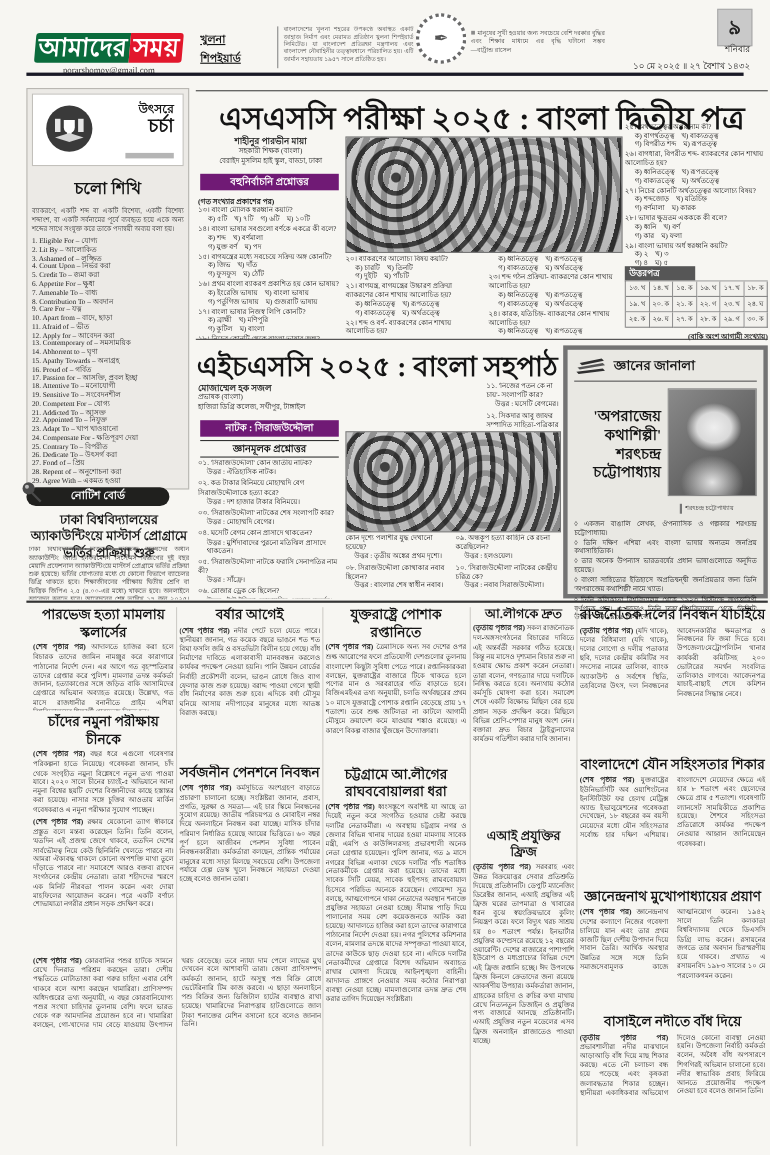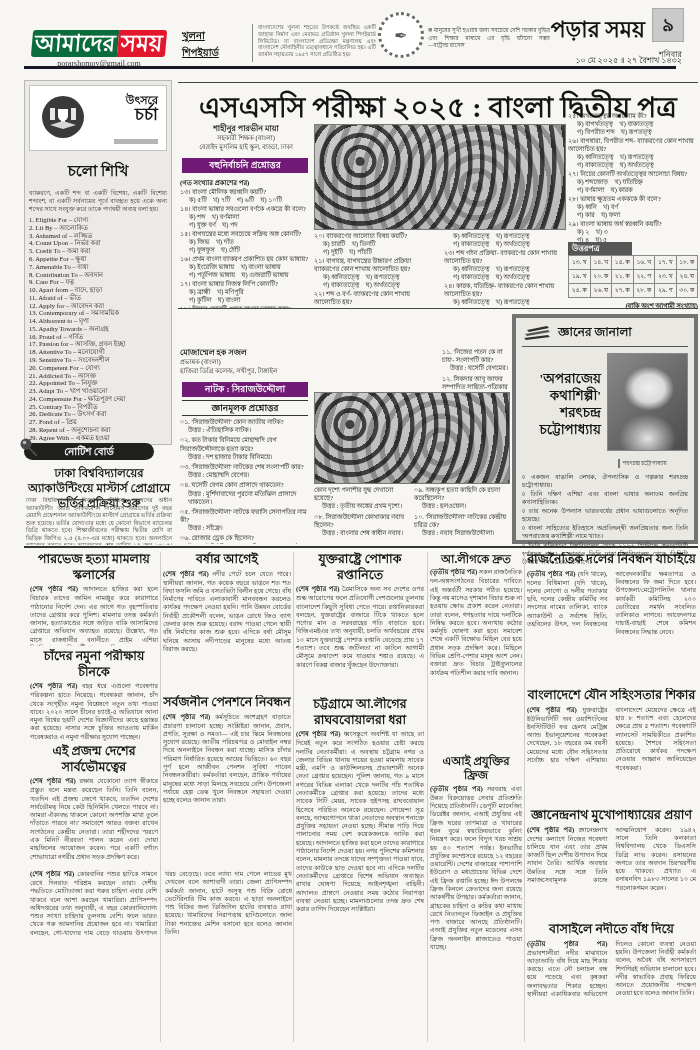--- a/index.html
+++ b/index.html
@@ -12,21 +12,21 @@
   .logo-r{background:#e2172c;border-radius:0 3px 3px 0;}
   .logo-mail{font-size:8px;color:#333;margin-top:2px;}
   .ship{left:182px;top:28px;width:62px;font-size:10px;font-weight:bold;text-align:left;text-decoration:underline;}
   .ship-body{left:252px;top:24px;width:118px;height:38px;font-size:5.4px;line-height:1.25;text-align:justify;border-left:1px solid #888;padding-left:5px;color:#444;overflow:hidden;}
   .gear{left:378px;top:12px;width:40px;height:40px;border-radius:50%;border:3px dotted #6a6a6a;background:#fff;display:flex;align-items:center;justify-content:center;font-size:16px;color:#555;}
   .quote{left:428px;top:26px;width:122px;font-size:5.6px;line-height:1.3;color:#3a3a3a;text-align:justify;}
   .qmark{color:#8a8a8a;font-size:7px;}
   .qauthor{white-space:nowrap;}
   .ptitle{left:545px;top:12px;width:100px;font-size:22px;font-weight:bold;text-align:right;}
   .pnum{left:652px;top:8px;width:30px;height:32px;background:#c9c9c9;border:1px solid #aaa;font-size:18px;font-weight:bold;text-align:center;line-height:32px;color:#222;}
-  .pday{left:540px;top:48px;width:142px;font-size:8px;text-align:right;color:#222;}
+  .pday{left:540px;top:38px;width:142px;font-size:8px;text-align:right;color:#222;}
   .pdate{left:500px;top:54px;width:182px;font-size:8px;text-align:right;color:#222;}
   .mastrule{left:24px;top:66px;width:652px;height:3px;background:#191926;}
   
   .sidebar{left:24px;top:80px;width:148px;height:365px;background:#eceae6;border:1px solid #b9b7b2;padding:4px;box-sizing:border-box;}
   .chorcha-box{background:#fff;border:1px solid #c2c0bb;height:64px;position:relative;}
   .chorcha-icon{position:absolute;left:10px;top:8px;}
   .chorcha-txt{position:absolute;right:8px;top:8px;text-align:right;font-weight:bold;font-size:11px;line-height:1.1;}
   .chorcha-big{font-size:17px;}
   .chorcha-bar{position:absolute;right:8px;bottom:6px;width:44px;height:5px;background:#b5b5b5;}
   .lesson-bn{text-align:center;font-size:15px;font-weight:bold;margin-top:8px;}
@@ -126,21 +126,20 @@
   <div class="abs ship">খুলনা শিপইয়ার্ড</div>
   <div class="abs ship-body">বাংলাদেশের খুলনা শহরের উপকণ্ঠে অবস্থিত একটি জাহাজ নির্মাণ এবং মেরামত প্রতিষ্ঠান খুলনা শিপইয়ার্ড লিমিটেড। যা বাংলাদেশ প্রতিরক্ষা মন্ত্রণালয় এবং বাংলাদেশ নৌবাহিনীর তত্ত্বাবধানে পরিচালিত হয়। এটি জার্মান সহায়তায় ১৯৫৭ সালে প্রতিষ্ঠিত হয়।</div>
   <div class="abs gear">
       <span>✒</span>
     </div>
   <div class="abs quote">
     <span class="qmark">■</span>
     <span>মানুষের সুখী হওয়ার জন্য সবচেয়ে বেশি দরকার বুদ্ধির এবং শিক্ষার মাধ্যমে এর বৃদ্ধি ঘটানো সম্ভব</span>
     <span class="qauthor">—বার্ট্রান্ড রাসেল</span>
   </div>
-  <div class="abs ptitle">পড়ার সময়</div>
   <div class="abs pnum">৯</div>
   <div class="abs pday">শনিবার</div>
   <div class="abs pdate">১০ মে ২০২৫ ॥ ২৭ বৈশাখ ১৪৩২</div>
   <div class="abs mastrule"></div>
 
   <div class="abs sidebar">
     <div class="chorcha-box">
       <svg class="chorcha-icon" width="46" height="46" viewBox="0 0 46 46">
         <circle cx="23" cy="23" r="21" fill="#3a3a3a"></circle>
         <rect x="10" y="14" width="5" height="12" fill="#e8e8e8"></rect>
@@ -334,20 +333,21 @@
         <div>২৬. ঘ</div>
         <div>২৭. ক</div>
         <div>২৮. ক</div>
         <div>২৯. গ</div>
         <div>৩০. ক</div>
       </div>
     <div class="remain">(বাকি অংশ আগামী সংখ্যায়)</div>
   </div>
 
   <div class="abs hrule hsc-rule"></div>
+  <div class="abs hsc-head">এইচএসসি ২০২৫ : বাংলা সহপাঠ</div>
   <div class="abs byline hsc-byline">
     <b>মোজাম্মেল হক সজল</b><br>
     <span>প্রভাষক (বাংলা)</span><br>
     <span>হাজিরা ডিগ্রি কলেজ, সখীপুর, টাঙ্গাইল</span>
   </div>
   <div class="abs gbar hsc-bar1">নাটক : সিরাজউদ্দৌলা</div>
   <div class="abs hsc-bar2">জ্ঞানমূলক প্রশ্নোত্তর</div>
   <div class="abs hsc-qleft">
 
       <div class="qa">
@@ -452,21 +452,20 @@
 
   <div class="abs art a1">
     <h3>পারভেজ হত্যা মামলায় স্কলার্সের</h3>
     <div class="artbody"><b class="contnote">(শেষ পৃষ্ঠার পর)</b> <span>আদালতে হাজির করা হলে বিচারক তাদের জামিন নামঞ্জুর করে কারাগারে পাঠানোর নির্দেশ দেন। এর আগে গত বৃহস্পতিবার তাদের গ্রেপ্তার করে পুলিশ। মামলার তদন্ত কর্মকর্তা জানান, হত্যাকাণ্ডের সঙ্গে জড়িত বাকি আসামিদের গ্রেপ্তারে অভিযান অব্যাহত রয়েছে। উল্লেখ্য, গত মাসে রাজধানীর বনানীতে প্রাইম এশিয়া বিশ্ববিদ্যালয়ের শিক্ষার্থী পারভেজ নিহত হন।</span></div>
   </div>
   <div class="abs art a2">
     <h3>চাঁদের নমুনা পরীক্ষায় চীনকে</h3>
     <div class="artbody"><b class="contnote">(শেষ পৃষ্ঠার পর)</b> <span>বছর ধরে এগুলো গবেষণার পরিকল্পনা হাতে নিয়েছে। গবেষকরা জানান, চাঁদ থেকে সংগৃহীত নমুনা বিশ্লেষণে নতুন তথ্য পাওয়া যাবে। ২০২০ সালে চীনের চ্যাংই-৫ অভিযানে আনা নমুনা বিশ্বের ছয়টি দেশের বিজ্ঞানীদের কাছে হস্তান্তর করা হয়েছে। নাসার সঙ্গে চুক্তির আওতায় মার্কিন গবেষকরাও এ নমুনা পরীক্ষার সুযোগ পাচ্ছেন।</span></div>
   </div>
   <div class="abs art a3">
-    <h3>এই প্রজন্ম দেশের সার্বভৌমত্বের</h3>
     <div class="artbody"><b class="contnote">(শেষ পৃষ্ঠার পর)</b> <span>রক্ষায় যেকোনো ত্যাগ স্বীকারে প্রস্তুত বলে মন্তব্য করেছেন তিনি। তিনি বলেন, 'যতদিন এই প্রজন্ম জেগে থাকবে, ততদিন দেশের সার্বভৌমত্ব নিয়ে কেউ ছিনিমিনি খেলতে পারবে না। আমরা ঐক্যবদ্ধ থাকলে কোনো অপশক্তি মাথা তুলে দাঁড়াতে পারবে না।' সমাবেশে আরও বক্তব্য রাখেন সংগঠনের কেন্দ্রীয় নেতারা। তারা শহীদদের স্মরণে এক মিনিট নীরবতা পালন করেন এবং দোয়া মাহফিলের আয়োজন করেন। পরে একটি বর্ণাঢ্য শোভাযাত্রা নগরীর প্রধান সড়ক প্রদক্ষিণ করে।</span></div>
   </div>
   <div class="abs art a4 cols2">
     <div class="artbody artbody-in"><b class="contnote">(শেষ পৃষ্ঠার পর)</b> <span>কোরবানির পশুর হাটকে সামনে রেখে দিনরাত পরিশ্রম করছেন তারা। দেশীয় পদ্ধতিতে মোটাতাজা করা গরুর চাহিদা এবার বেশি থাকবে বলে আশা করছেন খামারিরা। প্রাণিসম্পদ অধিদপ্তরের তথ্য অনুযায়ী, এ বছর কোরবানিযোগ্য পশুর সংখ্যা চাহিদার তুলনায় বেশি। ফলে ভারত থেকে গরু আমদানির প্রয়োজন হবে না। খামারিরা বলছেন, গো-খাদ্যের দাম বেড়ে যাওয়ায় উৎপাদন খরচ বেড়েছে। তবে ন্যায্য দাম পেলে লাভের মুখ দেখবেন বলে আশাবাদী তারা। জেলা প্রাণিসম্পদ কর্মকর্তা জানান, হাটে অসুস্থ পশু বিক্রি রোধে ভেটেরিনারি টিম কাজ করবে। এ ছাড়া অনলাইনে পশু বিক্রির জন্য ডিজিটাল হাটের ব্যবস্থাও রাখা হয়েছে। খামারিদের নিরাপত্তায় হাটগুলোতে জাল টাকা শনাক্তের মেশিন বসানো হবে বলেও জানান তিনি।</span></div>
   </div>
   <div class="abs art a5">
     <h3>বর্ষার আগেই</h3>
     <div class="artbody"><b class="contnote">(শেষ পৃষ্ঠার পর)</b> <span>নদীর পেটে চলে যেতে পারে। স্থানীয়রা জানান, গত কয়েক বছরে ভাঙনে শত শত বিঘা ফসলি জমি ও বসতভিটা বিলীন হয়ে গেছে। বাঁধ নির্মাণের দাবিতে এলাকাবাসী মানববন্ধন করলেও কার্যকর পদক্ষেপ নেওয়া হয়নি। পানি উন্নয়ন বোর্ডের নির্বাহী প্রকৌশলী বলেন, ভাঙন রোধে জিও ব্যাগ ফেলার কাজ শুরু হয়েছে। বরাদ্দ পাওয়া গেলে স্থায়ী বাঁধ নির্মাণের কাজ শুরু হবে। এদিকে বর্ষা মৌসুম ঘনিয়ে আসায় নদীপাড়ের মানুষের মধ্যে আতঙ্ক বিরাজ করছে।</span></div>
   </div>
   <div class="abs art a6">

